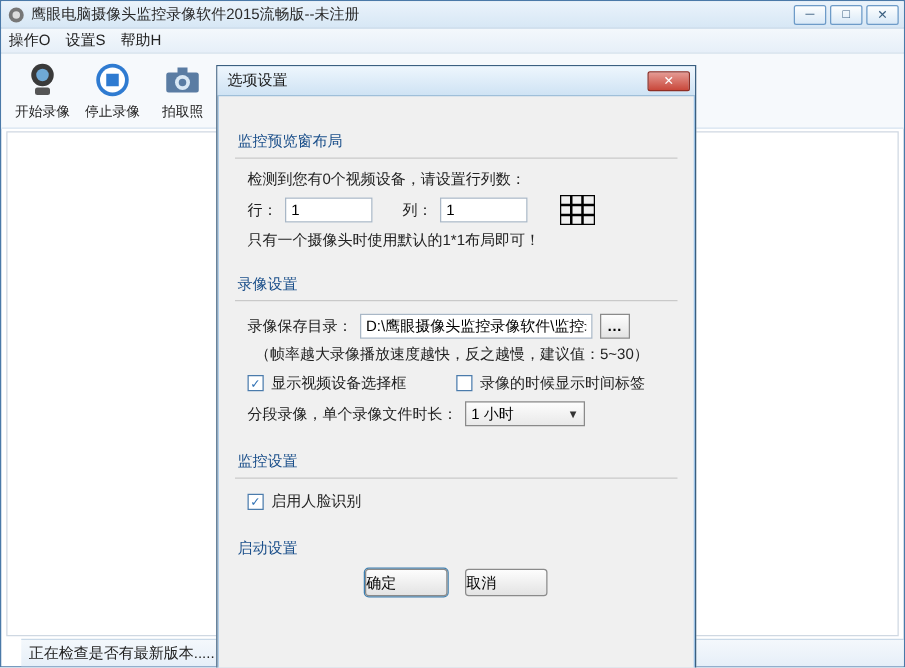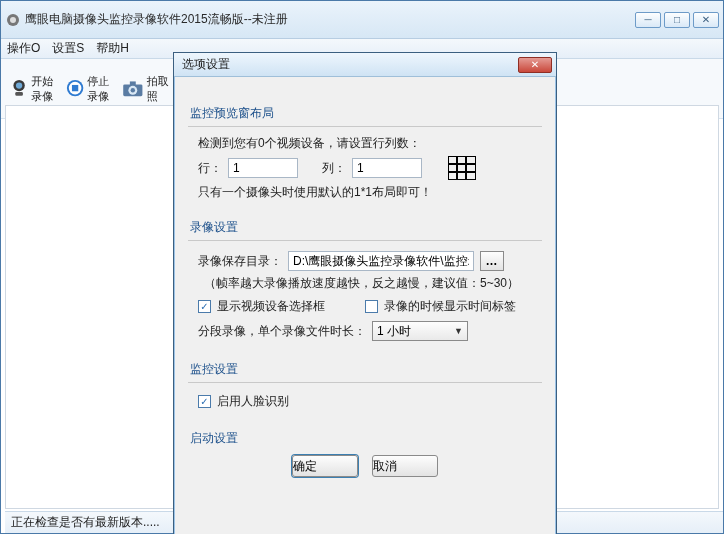--- a/index.html
+++ b/index.html
@@ -1,30 +1,30 @@
 <!DOCTYPE html>
 <html><head>
 <meta charset="utf-8">
 <style>
   * { box-sizing: border-box; font-family: "Microsoft YaHei", "Segoe UI", Tahoma, sans-serif; }
   body { margin:0; background:#fff; font-size:12px; color:#000; }
   .app { width:724px; height:534px; position:relative; border:1px solid #4a79a8; background:#fff; }
-  .titlebar { height:38px; background:linear-gradient(#eaf3fb,#d7e7f5); border-bottom:1px solid #b7cde2; display:flex; align-items:center; padding:0 4px; }
+  .titlebar { height:22px; background:linear-gradient(#eaf3fb,#d7e7f5); border-bottom:1px solid #b7cde2; display:flex; align-items:center; padding:0 4px; }
   .titlebar .app-icon { width:16px; height:16px; margin-right:4px; display:flex; align-items:center; justify-content:center; }
   .titlebar .title { flex:1; color:#2a2a2a; }
   .win-btns { display:flex; gap:3px; }
   .win-btn { width:26px; height:16px; border:1px solid #6d9bc8; border-radius:2px; background:linear-gradient(#fdfefe,#d9e9f7); display:flex; align-items:center; justify-content:center; font-size:10px; color:#3b5f80; cursor:default; }
   .menubar { height:20px; background:linear-gradient(#f4f8fc,#e6eff8); border-bottom:1px solid #c9d9e8; display:flex; align-items:center; padding:0 6px; gap:12px; }
   .menubar span { color:#222; }
   .toolbar { height:60px; background:#f6f9fc; border-bottom:1px solid #d6e3ef; display:flex; align-items:center; padding:2px 8px; gap:6px; }
-  .tool { width:50px; display:flex; flex-direction:row; align-items:center; gap:2px; }
+  .tool { width:50px; display:flex; flex-direction:column; align-items:center; gap:2px; }
   .tool .ico { width:32px; height:32px; display:flex; align-items:center; justify-content:center; }
   .tool .lbl { font-size:11px; color:#222; }
   .client { position:absolute; top:104px; left:4px; right:4px; bottom:24px; border:1px solid #cfd8e2; background:#fff; }
-  .statusbar { position:absolute; bottom:0; left:4px; right:0; height:22px; background:linear-gradient(#f4f8fc,#e6eff8); border-top:1px solid #c9d9e8; display:flex; align-items:center; padding:0 6px; color:#222; }
+  .statusbar { position:absolute; bottom:0; left:16px; right:0; height:22px; background:linear-gradient(#f4f8fc,#e6eff8); border-top:1px solid #c9d9e8; display:flex; align-items:center; padding:0 6px; color:#222; }
 
   .dialog { position:absolute; left:172px; top:26px; width:384px; height:494px; border:1px solid #3b5f80; background:#f0f0f0; box-shadow:0 0 0 1px #9cc3e6 inset;margin-top:25px; }
   .dlg-title { height:24px; background:linear-gradient(#eef6fd,#cfe3f4); display:flex; align-items:center; padding:0 4px; border-bottom:1px solid #9fbfd9; }
   .dlg-title .t { flex:1; color:#1a1a1a; font-size:12px; padding-left:4px; }
   .dlg-close { width:34px; height:16px; border-radius:2px; background:linear-gradient(#e59b94,#c9483b); border:1px solid #8f2e24; display:flex; align-items:center; justify-content:center; color:#fff; font-size:10px; }
   .dlg-body { padding:24px 14px 6px 14px; }
 
   .group { margin-bottom:8px; }
   .group .legend { color:#1b4f8a; font-size:12px; margin:4px 0 4px 2px; }
   .group .box { border-top:1px solid #c9c9c9; padding:6px 4px 8px 10px; }

